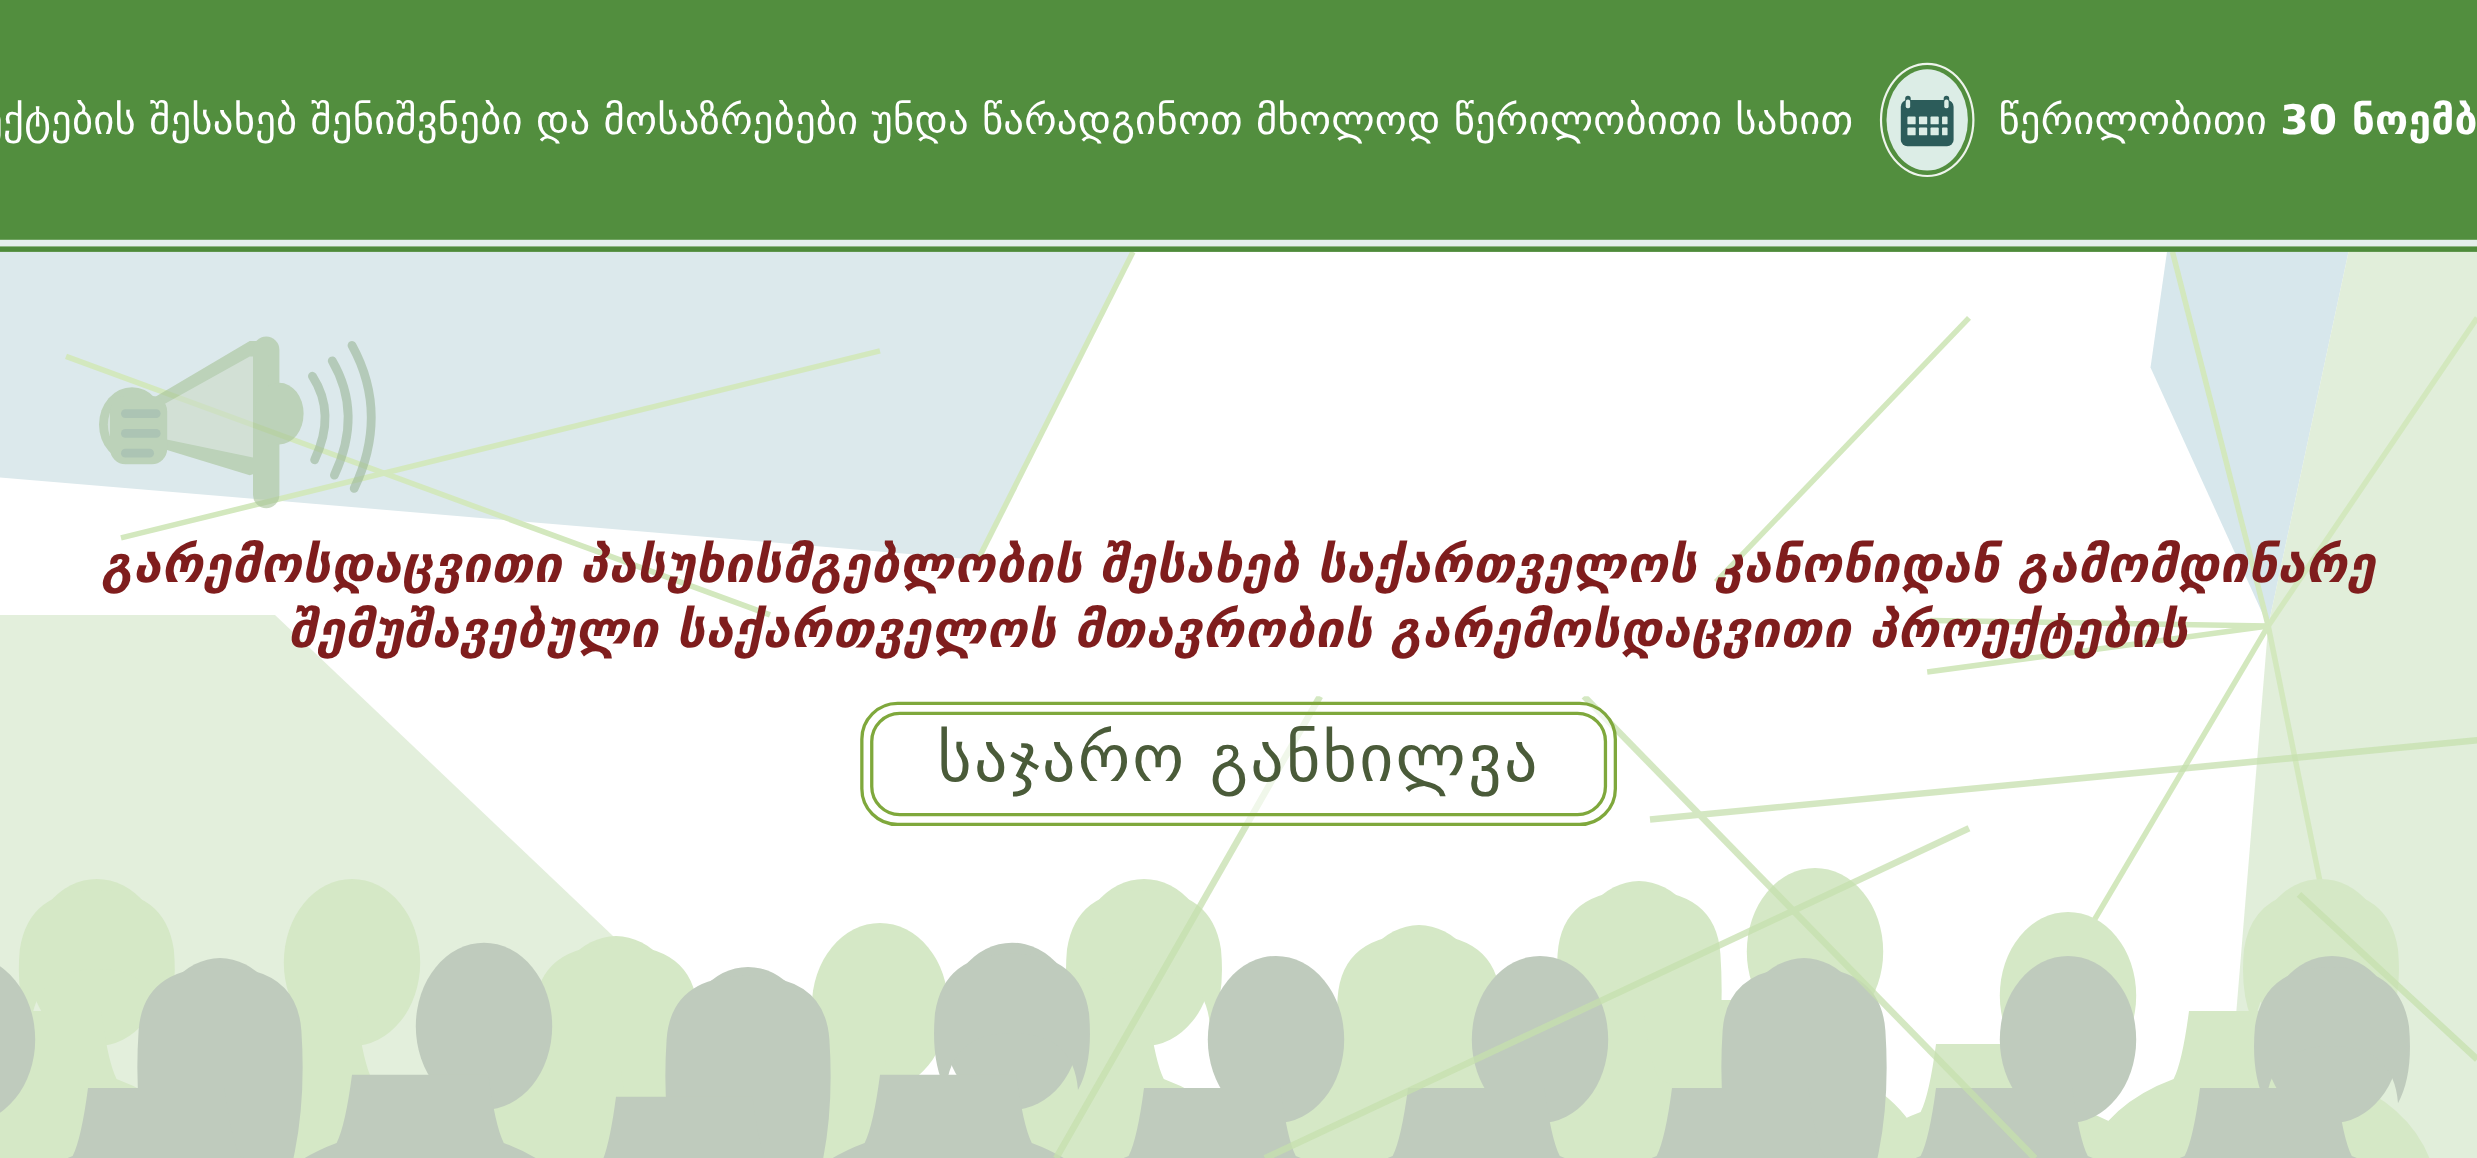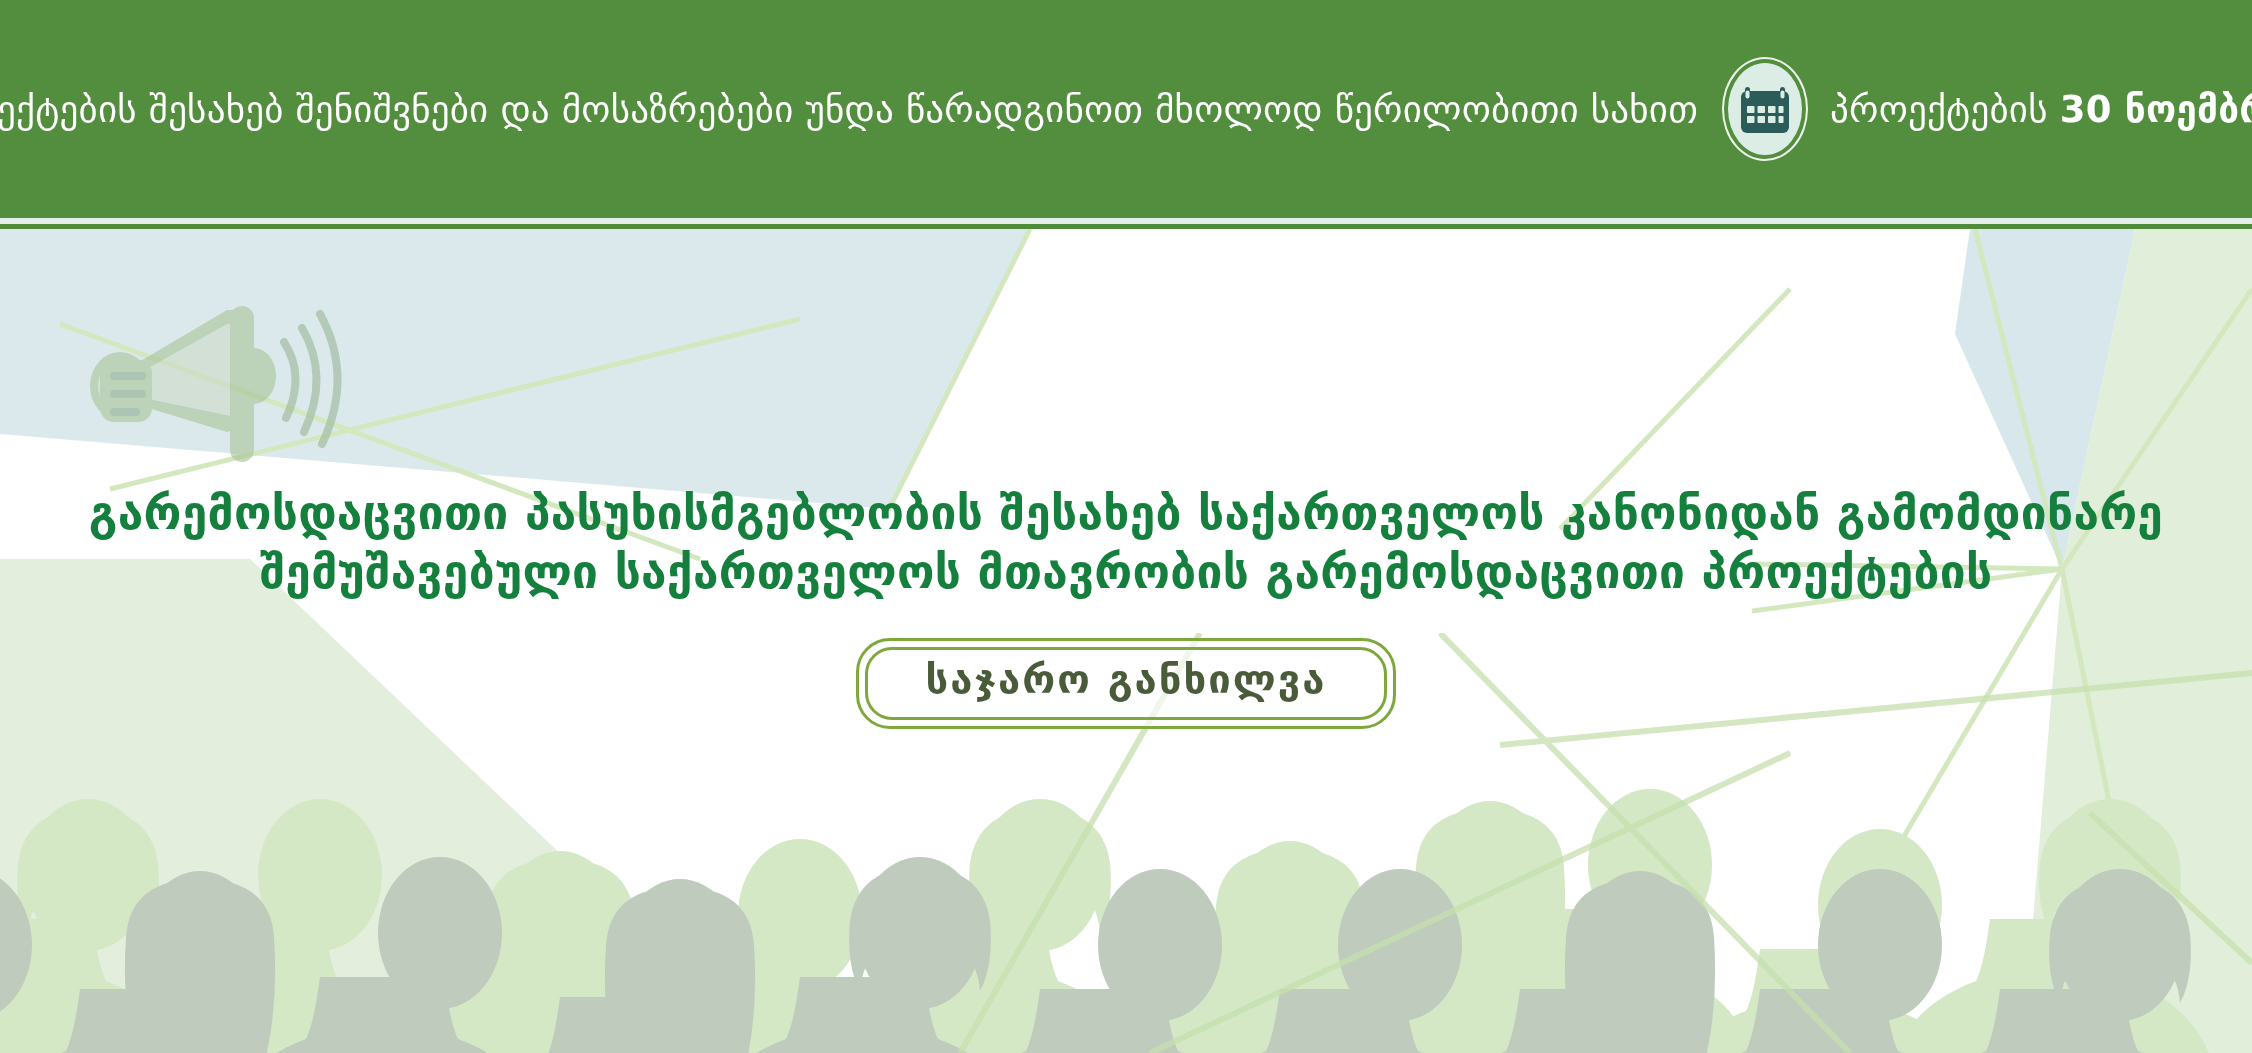--- a/index.html
+++ b/index.html
@@ -119,26 +119,27 @@
   
   .title-block {
     position: absolute;
     top: 484px;
     left: 0;
     width: 2252px;
     text-align: center;
     z-index: 20;
   }
   .title-line {
-    color: #15803d;
+    color: #7f1d1d;
     font-size: 46px;
     font-weight: 700;
     line-height: 1.28;
     letter-spacing: 0.3px;
     white-space: nowrap;
+    font-style: italic;
   }
 
   
   .cta-wrap {
     position: absolute;
     top: 638px;
     left: 0;
     width: 2252px;
     display: flex;
     justify-content: center;
@@ -150,22 +151,22 @@
     padding: 6px;
     background: rgba(255,255,255,0.65);
   }
   .cta-inner {
     border: 3px solid #7FA83C;
     border-radius: 27px;
     padding: 8px 58px 16px 58px;
   }
   .cta-text {
     color: #4A5B39;
-    font-size: 40px;
-    font-weight: 700;
+    font-size: 60px;
+    font-weight: 400;
     line-height: 1.08;
     letter-spacing: 2px;
     white-space: nowrap;
   }
 
   
   .crowd {
     position: absolute;
     left: 0;
     bottom: 0;
@@ -238,21 +239,21 @@
               <rect x="39.5" y="23" width="5" height="7" rx="0.8"></rect>
               <rect x="8" y="33" width="7.5" height="7" rx="0.8"></rect>
               <rect x="18.5" y="33" width="7.5" height="7" rx="0.8"></rect>
               <rect x="29" y="33" width="7.5" height="7" rx="0.8"></rect>
               <rect x="39.5" y="33" width="5" height="7" rx="0.8"></rect>
             </g>
           </svg>
         </span>
       </span>
 
-      <span class="header-text">პროექტების</span>
+      <span class="header-text">წერილობითი</span>
       <span style="width:12px;display:inline-block;"></span>
       <span class="header-text bold">30 ნოემბრისა</span>
     </div>
   </div>
   <div class="header-gap"></div>
   <div class="header-underline"></div>
 
   <div class="megaphone">
     <svg viewBox="0 0 300 190" xmlns="http://www.w3.org/2000/svg">
       <g opacity="0.62">

